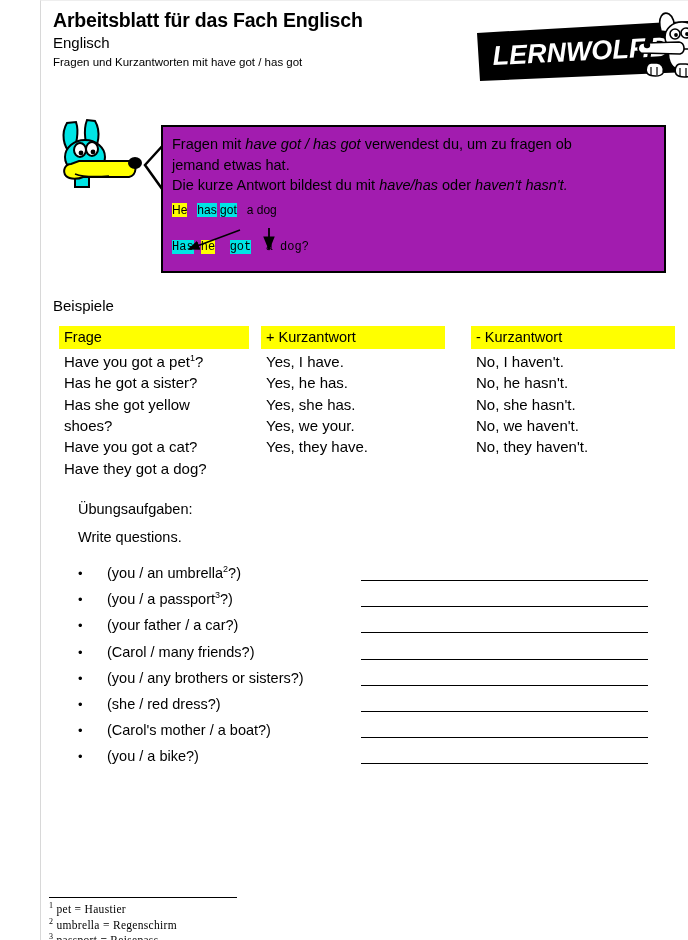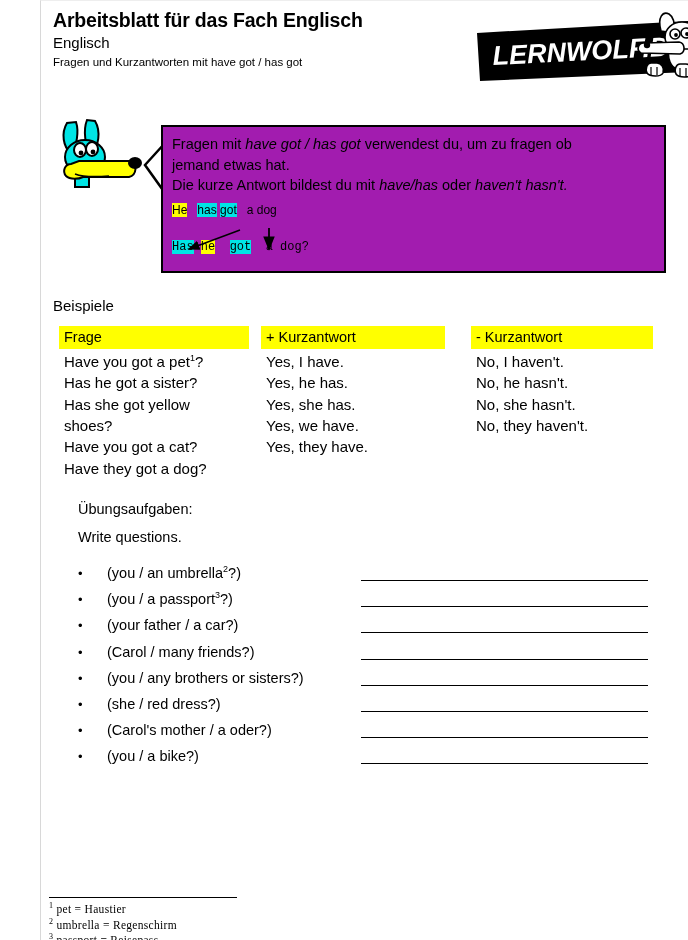--- a/index.html
+++ b/index.html
@@ -137,21 +137,21 @@
   .ex-head {
     background: #ffff00;
     font-size: 14.5px;
     line-height: 1.45;
     padding: 1px 0 1px 5px;
     margin-bottom: 2px;
     box-sizing: border-box;
   }
   .ex-col.c1 .ex-head { width: 190px; }
   .ex-col.c2 .ex-head { width: 184px; }
-  .ex-col.c3 .ex-head { width: 182px; }
+  .ex-col.c3 .ex-head { width: 204px; }
   .ex-item { padding-left: 5px; }
   sup.fn { font-size: 9px; vertical-align: super; line-height: 0; }
 
   
   #uebung-label {
     position: absolute;
     left: 37px;
     top: 500px;
     font-size: 14.5px;
   }
@@ -335,29 +335,30 @@
         <div class="ex-item">shoes?</div>
         <div class="ex-item">Have you got a cat?</div>
         <div class="ex-item">Have they got a dog?</div>
       </div>
 
       <div class="ex-col c2">
         <div class="ex-head">+ Kurzantwort</div>
         <div class="ex-item">Yes, I have.</div>
         <div class="ex-item">Yes, he has.</div>
         <div class="ex-item">Yes, she has.</div>
-        <div class="ex-item">Yes, we have.</div>
+        <div class="ex-item">Yes, we your.</div>
         <div class="ex-item">Yes, they have.</div>
       </div>
 
       <div class="ex-col c3">
         <div class="ex-head">- Kurzantwort</div>
         <div class="ex-item">No, I haven't.</div>
         <div class="ex-item">No, he hasn't.</div>
         <div class="ex-item">No, she hasn't.</div>
+        <div class="ex-item">No, we haven't.</div>
         <div class="ex-item">No, they haven't.</div>
       </div>
 
     </div>
   </div>
 
   <div id="uebung-label">Übungsaufgaben:</div>
   <div id="write-questions">Write questions.</div>
 
   <div id="task-list">
@@ -406,21 +407,21 @@
       <div class="bullet-wrap">
         <span class="bullet-dot">•</span>
         <span class="task-text">(she / red dress?)</span>
       </div>
       <div class="ans-line"></div>
     </div>
 
     <div class="task-row">
       <div class="bullet-wrap">
         <span class="bullet-dot">•</span>
-        <span class="task-text">(Carol's mother / a oder?)</span>
+        <span class="task-text">(Carol's mother / a boat?)</span>
       </div>
       <div class="ans-line"></div>
     </div>
 
     <div class="task-row">
       <div class="bullet-wrap">
         <span class="bullet-dot">•</span>
         <span class="task-text">(you / a bike?)</span>
       </div>
       <div class="ans-line"></div>

